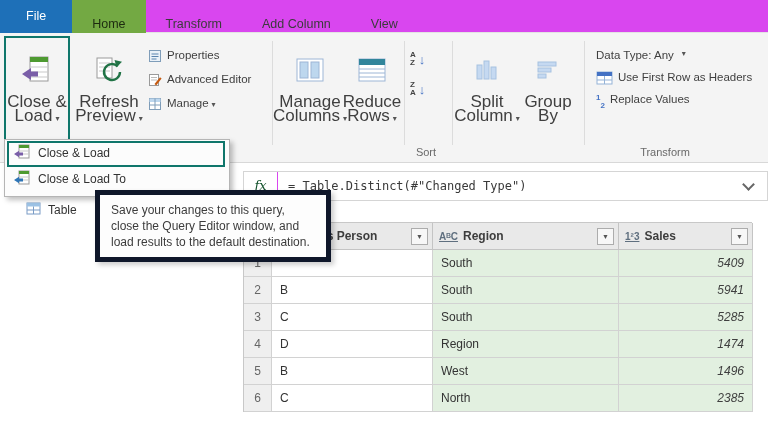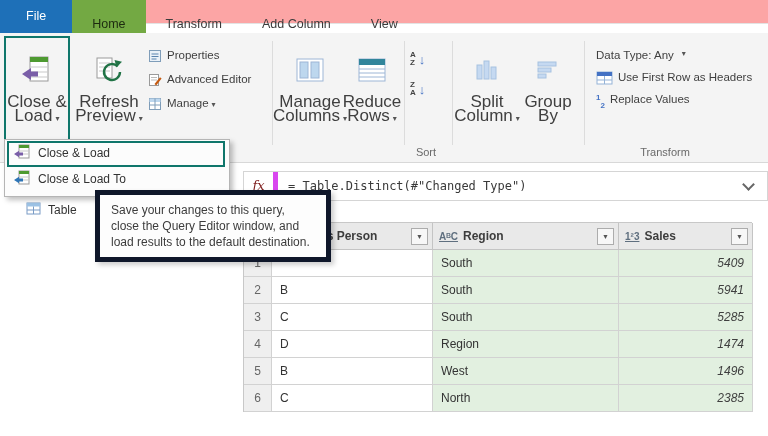--- a/index.html
+++ b/index.html
@@ -8,21 +8,21 @@
     position: relative;
     font-family: "Liberation Sans", sans-serif;
     font-size: 12px;
     color: #333;
     background: #fff;
     overflow: hidden;
     cursor: default;
   }
 
   
-  .tabbar { position:absolute; top:0; left:0; width:768px; height:24px; background:#fca5a5; border-bottom:1px solid #E3E3E3; display:flex; }
+  .tabbar { position:absolute; top:0; left:0; width:768px; height:33px; background:#d946ef; border-bottom:1px solid #E3E3E3; display:flex; }
   .tab { height:33px; line-height:33px; padding:8px 20px; font-size:12.5px; color:#3b3b3b; }
   .tab-file { background:#1E70B8; color:#fff; padding:0 26px; }
   .tab-home { background:#73A943; color:#1d2b10; }
 
   
   .ribbon { position:absolute; top:33px; left:0; width:768px; height:130px; background:#F4F4F4; border-bottom:1px solid #D8D8D8; }
   .bigbtn { position:absolute; top:6px; height:110px; display:flex; flex-direction:column; align-items:center; font-size:17px; color:#3f3f3f; text-align:right; cursor:pointer; }
   .bigbtn .ic { height:50px; display:flex; align-items:center; justify-content:center; margin-top:6px; }
   .bl { line-height:14px; display:block; white-space:nowrap; }
   .dd::after { content:"▾"; font-size:8px; margin-left:3px; color:#555; }
@@ -46,21 +46,21 @@
   .mitem { height:26px; display:flex; align-items:center; gap:8px; padding-left:9px; font-size:12px; color:#333; cursor:pointer;text-align:center; }
 
   
   .tooltip { position:absolute; left:95px; top:190px; width:236px; background:#FDFDFD; border:5px solid #0f172a; box-shadow:3px 3px 5px rgba(0,0,0,.2); padding:7px 11px; font-size:12px; line-height:16px; color:#3c3c3c; z-index:20; }
 
   
   .qitem { position:absolute; left:26px; top:200px; height:20px; display:flex; align-items:center; gap:7px; font-size:12px; color:#333; cursor:pointer; }
 
   
   .fbar { position:absolute; left:243px; top:171px; width:525px; height:30px; background:#fff; border:1px solid #D5D5D5; display:flex; align-items:center; }
-  .fx { width:34px; flex:0 0 34px; text-align:center; font-family:"DejaVu Serif", serif; font-style:italic; font-size:13px; color:#7f1d1d; border-right:5px solid #d946ef; height:100%; line-height:28px; }
+  .fx { width:34px; flex:0 0 34px; text-align:center; font-family:"DejaVu Serif", serif; font-style:italic; font-size:13px; color:#14532d; border-right:1px solid #d946ef; height:100%; line-height:28px; }
   .formula { font-family:"DejaVu Sans Mono", monospace; font-size:12px; color:#3a3a3a; padding-left:10px; white-space:pre; }
   .fchev { position:absolute; right:14px; top:8px; width:9px; height:9px; border-right:2px solid #666; border-bottom:2px solid #666; transform:rotate(45deg); cursor:pointer; }
 
   
   .grid { position:absolute; left:243px; top:222px; width:509px; display:grid; grid-template-columns:28px 161px 186px 134px; grid-auto-rows:27px; font-size:12px; z-index:1; border-top:1px solid #C8C8C8; border-left:1px solid #C8C8C8; background:#fff; }
   .hc { background:#E9E9E9; display:flex; align-items:center; padding:0 4px 0 6px; gap:5px; font-weight:bold; color:#3d3d3d; border-right:1px solid #C4C4C4; border-bottom:1px solid #C4C4C4; overflow:hidden; white-space:nowrap; }
   .tic { font-size:10px; font-weight:bold; color:#5f6f7f; flex:0 0 auto;text-decoration:underline; }
   .fbtn { margin-left:auto; width:17px; height:17px; flex:0 0 17px; border:1px solid #ACACAC; background:#F7F7F7; font-size:7px; color:#555; display:flex; align-items:center; justify-content:center; cursor:pointer; }
   .nc { background:#EFEFEF; color:#666; display:flex; align-items:center; justify-content:center; border-right:1px solid #D2D2D2; border-bottom:1px solid #D2D2D2; }
   .cell { display:flex; align-items:center; padding-left:8px; border-right:1px solid #D2D2D2; border-bottom:1px solid #D2D2D2; overflow:hidden; white-space:nowrap; }

